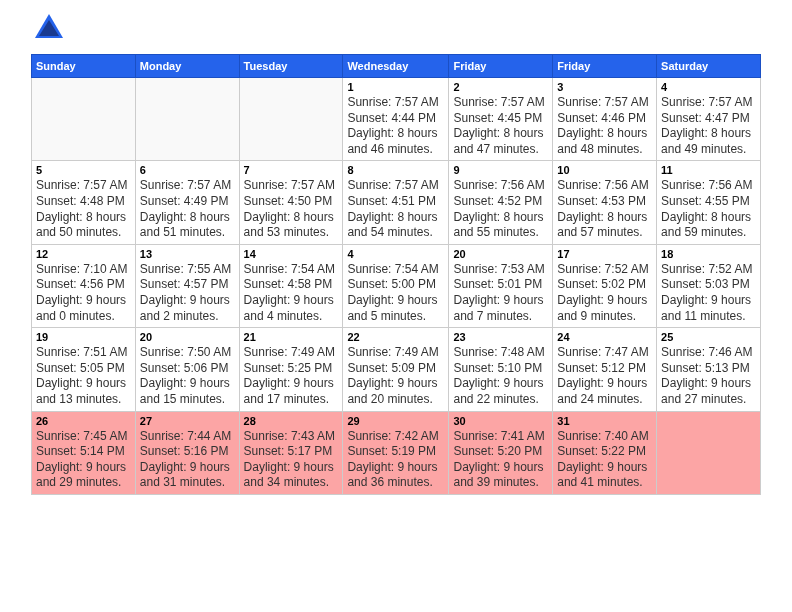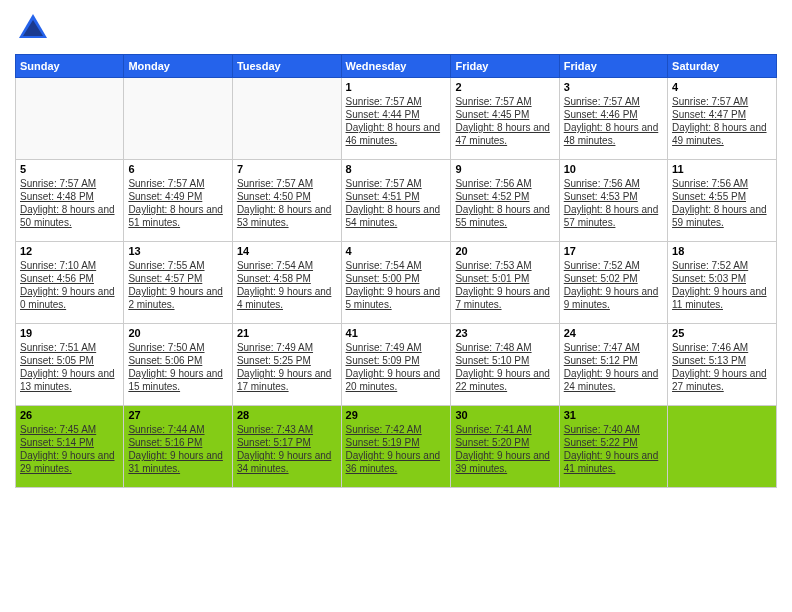--- a/index.html
+++ b/index.html
@@ -1,18 +1,18 @@
 <!DOCTYPE html>
 <html><head>
   <meta charset="utf-8">
   <style>
     * { box-sizing: border-box; margin: 0; padding: 0; }
     body { font-family: Arial, sans-serif; background: #fff; width: 792px; height: 612px; overflow: hidden; }
     
-    .page { width: 792px; min-height: 612px; padding: 10px 15px; }
+    .page { width: 792px; min-height: 612px; padding: 10px 31px; }
     
     .header { display: flex; justify-content: space-between; align-items: flex-start; margin-bottom: 8px; }
     
     .logo { display: flex; align-items: center; }
     .logo-text { display: flex; flex-direction: column; }
     
     .title-block { text-align: right; }
     .month-title { font-size: 32px; color: #1a1a2e; font-weight: normal; }
     .location { font-size: 14px; color: #555; }
     
@@ -32,24 +32,24 @@
       border: 1px solid #ccc;
       padding: 3px 4px;
       vertical-align: top;
       width: 113px;
       min-height: 70px;
       height: 82px;
       background: #fff;
     }
     
     .calendar td.empty { background: #f9f9f9; }
-    .calendar td.last-row { background: #84cc16; }
+    .calendar td.last-row { background: #fca5a5; }
     
     .day-number { font-weight: bold; font-size: 11px; margin-bottom: 2px; }
-    .day-info { font-size: 10px; color: #333; line-height: 1.3; text-decoration: underline; }
+    .day-info { font-size: 12px; color: #333; line-height: 1.3; }
     
     .logo-svg { display: inline-block; }
   </style>
 </head>
 <body>
 
 <div class="page">
   <div class="header">
     <div class="logo">
       <svg class="logo-svg" width="36" height="36" viewBox="0 0 36 36">
@@ -231,21 +231,21 @@
 and 15 minutes.</div>
           </td>
           <td>
             <div class="day-number">21</div>
             <div class="day-info">Sunrise: 7:49 AM
 Sunset: 5:25 PM
 Daylight: 9 hours
 and 17 minutes.</div>
           </td>
           <td>
-            <div class="day-number">41</div>
+            <div class="day-number">22</div>
             <div class="day-info">Sunrise: 7:49 AM
 Sunset: 5:09 PM
 Daylight: 9 hours
 and 20 minutes.</div>
           </td>
           <td>
             <div class="day-number">23</div>
             <div class="day-info">Sunrise: 7:48 AM
 Sunset: 5:10 PM
 Daylight: 9 hours

